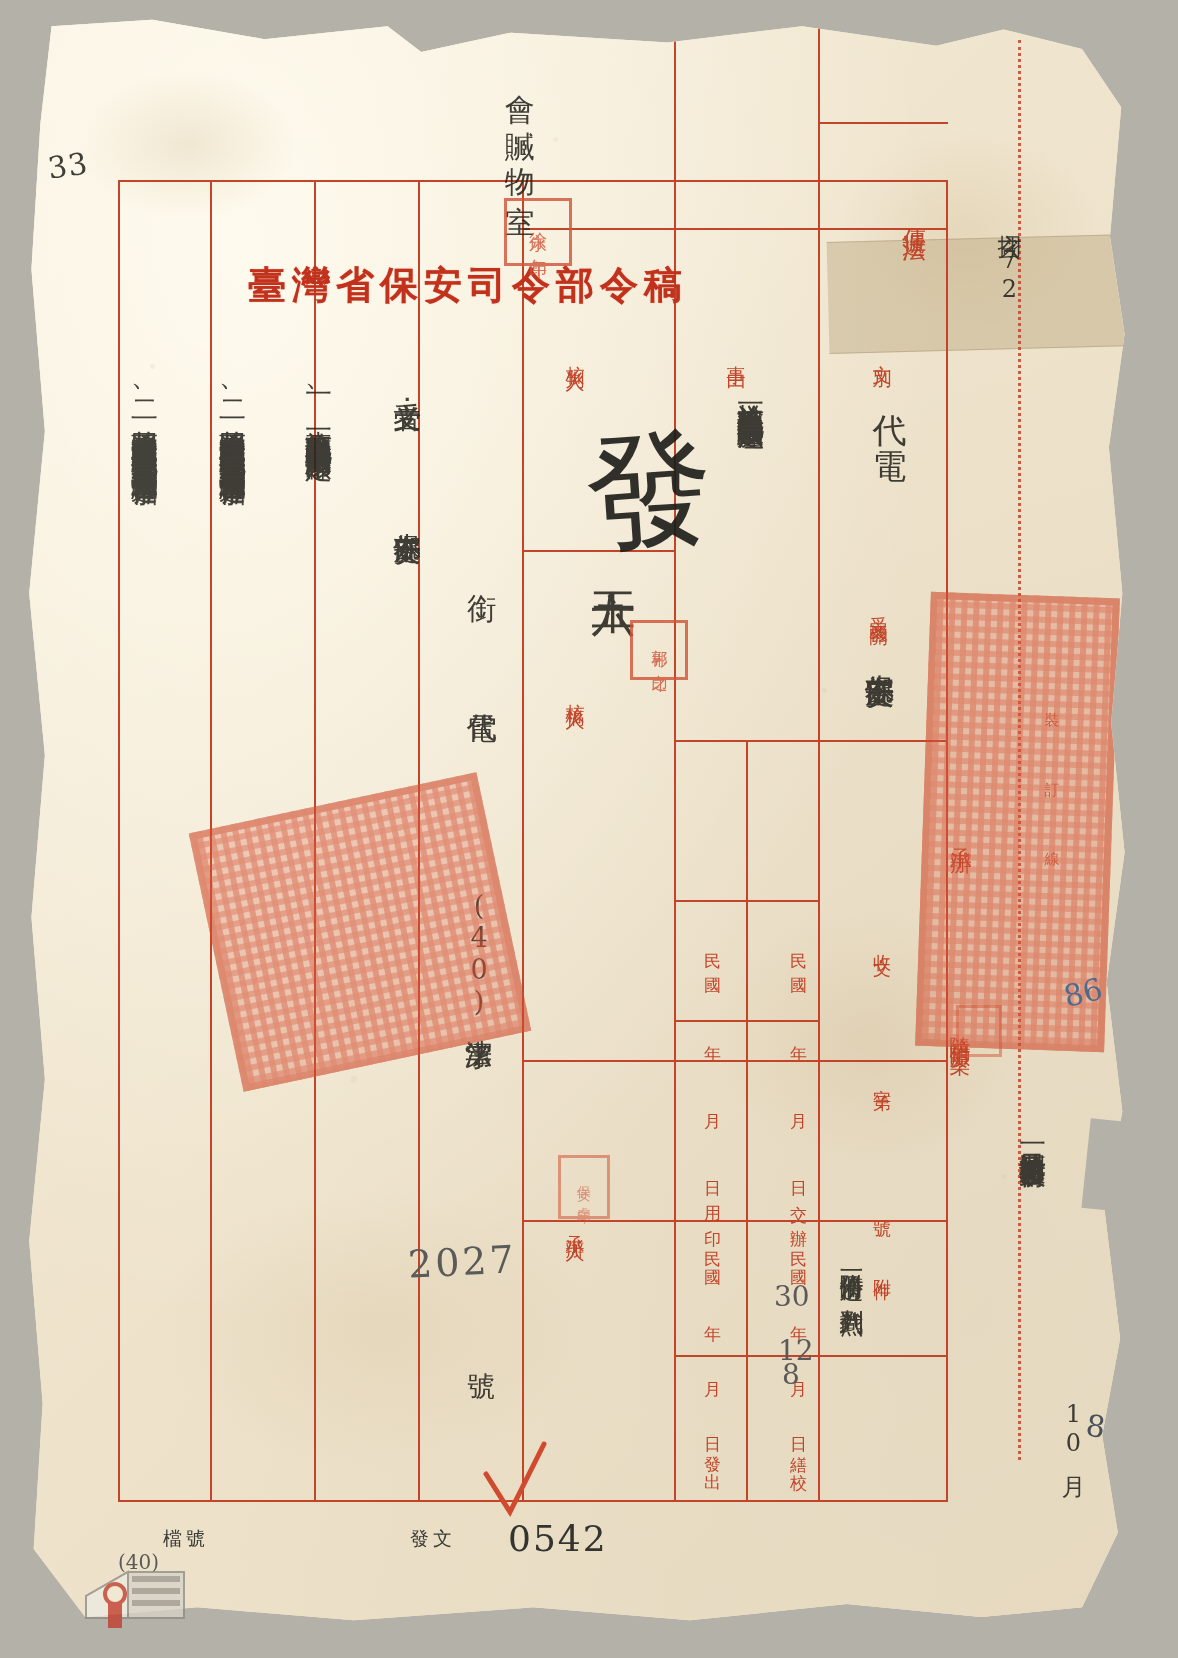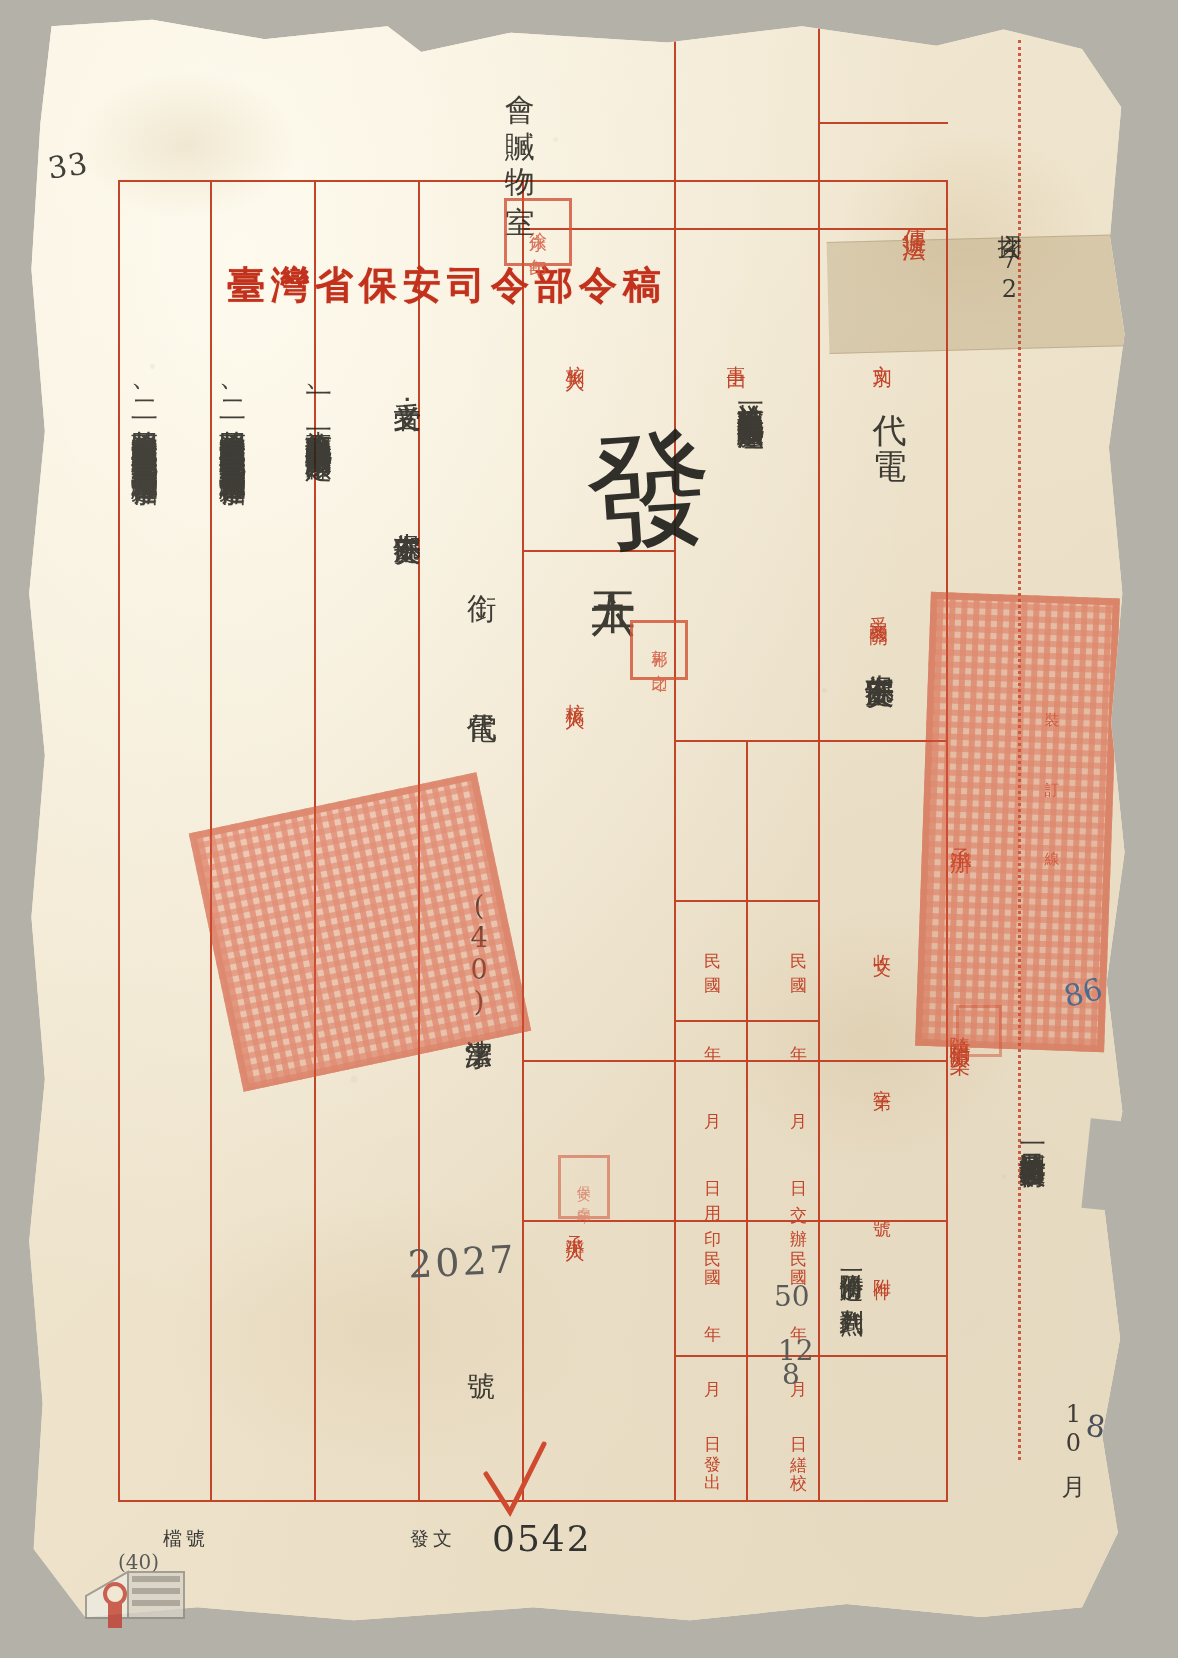--- a/index.html
+++ b/index.html
@@ -83,21 +83,21 @@
   }
   .fline {
     position: absolute;
     background: #c2452a;
   }
   .fv { width: 2px; }
   .fh { height: 2px; }
 
   .title-bar {
     position: absolute;
-    left: 104px;
+    left: 125px;
     top: 250px;
     width: 545px;
     height: 54px;
   }
   .title-bar .vtext {
     writing-mode: horizontal-tb;
     font-size: 38px;
     font-weight: bold;
     color: #c2311c;
     letter-spacing: 6px;
@@ -334,30 +334,30 @@
     </div>
     <div class="stamp" style="left:938px;top:995px;width:40px;height:46px;opacity:0.5;"></div>
 
     <div class="hw" style="left:30px;top:140px;font-size:30px;writing-mode:horizontal-tb;transform:rotate(-8deg);">33</div>
     <div class="hw" style="left:978px;top:205px;font-size:24px;">玄挧
 72</div>
     <div class="hw" style="left:1000px;top:1120px;font-size:27px;height:400px;">一清冊檢圖冊案報告表乙份</div>
     <div class="num-blue" style="left:1068px;top:1400px;font-size:30px;transform:rotate(8deg);">81</div>
     <div class="hw" style="left:1042px;top:1390px;font-size:24px;">10月</div>
     <div class="num-blue" style="left:1046px;top:965px;font-size:30px;transform:rotate(-14deg);color:#4d6b8f;">86</div>
-    <div class="num-pencil" style="left:756px;top:1270px;font-size:28px;">50</div>
+    <div class="num-pencil" style="left:756px;top:1270px;font-size:28px;">30</div>
     <div class="num-pencil" style="left:760px;top:1324px;font-size:28px;">12</div>
     <div class="num-pencil" style="left:764px;top:1348px;font-size:28px;">8</div>
     <div class="hw" style="left:820px;top:1245px;font-size:24px;height:230px;">附清冊一份送
 判列武燕</div>
 
     <div class="cell-label h" style="left:145px;top:1516px;font-size:19px;color:#3a3a36;text-align:right;">檔號</div>
     <div class="cell-label h" style="left:392px;top:1516px;font-size:19px;color:#3a3a36;">發文</div>
     <div class="num-pencil" style="left:100px;top:1540px;font-size:20px;">(40)</div>
-    <div class="num-pencil" style="left:474px;top:1508px;font-size:36px;color:#33332f;letter-spacing:2px;">0542</div>
+    <div class="num-pencil" style="left:490px;top:1508px;font-size:36px;color:#33332f;letter-spacing:2px;">0542</div>
 
     <svg style="position:absolute;left:462px;top:1430px;" width="70" height="80" viewBox="0 0 70 80">
       <path d="M6 34 L30 72 L64 4" stroke="#cf4a2f" stroke-width="5" fill="none" stroke-linecap="round"></path>
     </svg>
   </div>
 
   <div class="tear" style="left:1086px;top:1120px;width:40px;height:90px;transform:rotate(6deg);"></div>
 
   <svg id="logo" viewBox="0 0 120 120">
     <g opacity="0.85">

